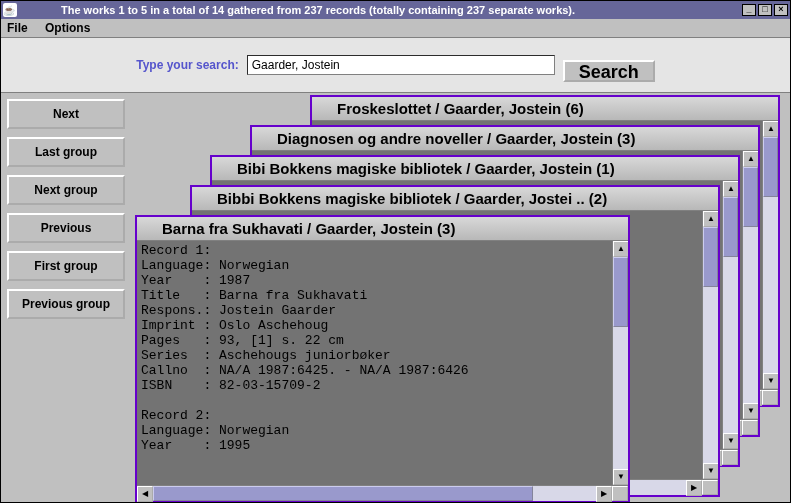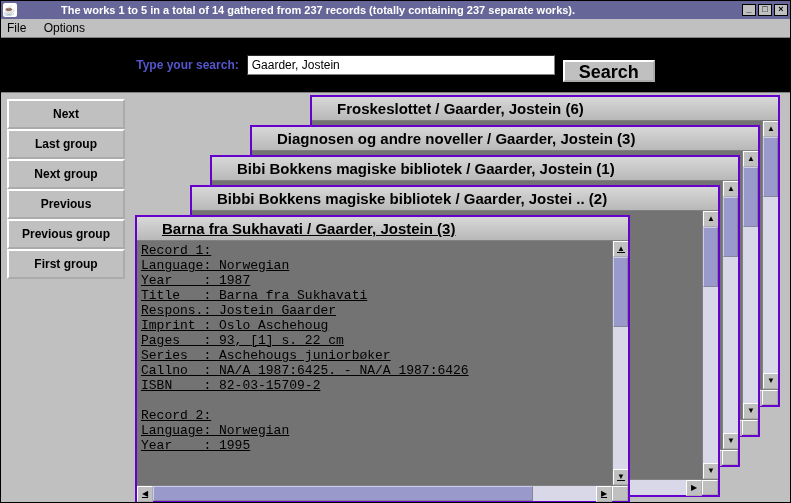--- a/index.html
+++ b/index.html
@@ -41,29 +41,29 @@
   font-size: 9px; line-height: 9px;
   text-align: center;
   color: #000;
 }
 .menubar {
   background: #c0c0c0;
   border-bottom: 1px solid #808080;
   padding: 2px 6px;
   font-size: 12px;
 }
-.menubar span { margin-right: 14px; font-weight: normal; }
+.menubar span { margin-right: 14px; font-weight: bold; }
 .searchbar {
   padding: 10px 0;
   display: flex;
   align-items: center;
   justify-content: center;
   gap: 8px;
   border-bottom: 1px solid #808080;
-  background: #000000;
+  background: #e5e5e5;
 }
 .searchbar .label { color: #5555cc; font-weight: bold; }
 .searchbar input[type=text] {
   width: 308px; height: 20px;
   border: 1px inset #808080;
   background: #fff;
   padding: 0 4px;
   font-size: 12px;
 }
 .searchbar button {
@@ -78,21 +78,21 @@
   flex: 1;
   display: flex;
   position: relative;
   overflow: hidden;
 }
 .sidebar {
   width: 130px;
   padding: 6px;
   display: flex;
   flex-direction: column;
-  gap: 0;
+  gap: 8px;
 }
 .sidebar button {
   height: 30px;
   background: #c0c0c0;
   border: 2px outset #fff;
   font-weight: bold;
   font-size: 12px;
 }
 .results {
   flex: 1;
@@ -181,22 +181,22 @@
     <button>Search</button>
   </div>
 
   <div class="content">
 
     <div class="sidebar">
       <button>Next</button>
       <button>Last group</button>
       <button>Next group</button>
       <button>Previous</button>
+      <button>First group</button>
       <button>Previous group</button>
-      <button>First group</button>
     </div>
 
     <div class="results">
 
       <div class="recwin" style="left:179px; top:2px; width:470px; height:312px;">
         <div class="rectitle">Froskeslottet / Gaarder, Jostein (6)</div>
         <div class="recbody">
           <div class="rectext"></div>
           <div class="vscroll">
             <div class="arrow">▲</div>
@@ -275,21 +275,21 @@
         <div class="hscroll">
           <div class="arrow">◀</div>
           <div class="track">
               <div class="thumb" style="left:0;width:300px;"></div>
             </div>
           <div class="arrow">▶</div>
           <div class="corner"></div>
         </div>
       </div>
 
-      <div class="recwin" style="left:4px; top:122px; width:495px; height:288px;text-decoration:underline;">
+      <div class="recwin" style="left:4px; top:122px; width:495px; height:288px;">
         <div class="rectitle">Barna fra Sukhavati / Gaarder, Jostein (3)</div>
         <div class="recbody">
           <div class="rectext">Record 1:
 Language: Norwegian
 Year    : 1987
 Title   : Barna fra Sukhavati
 Respons.: Jostein Gaarder
 Imprint : Oslo Aschehoug
 Pages   : 93, [1] s. 22 cm
 Series  : Aschehougs juniorbøker

